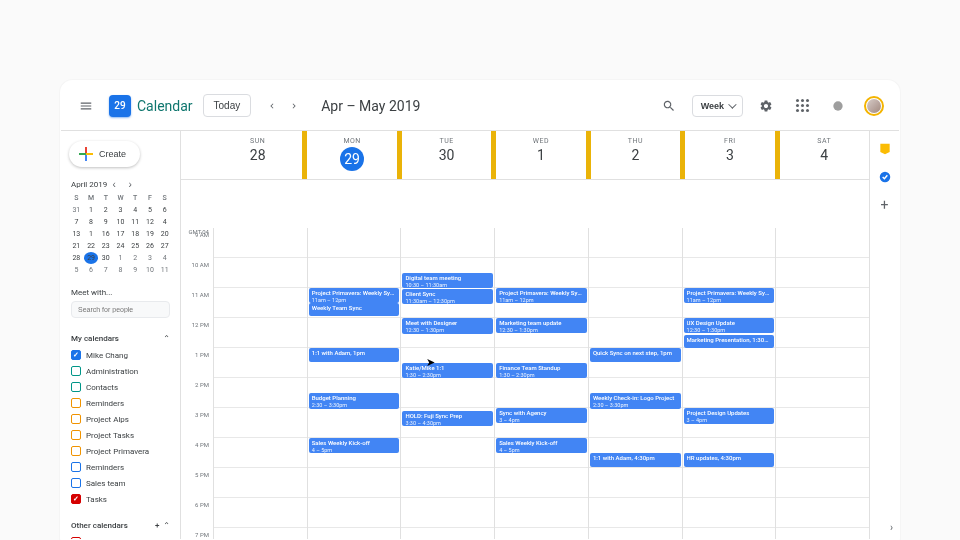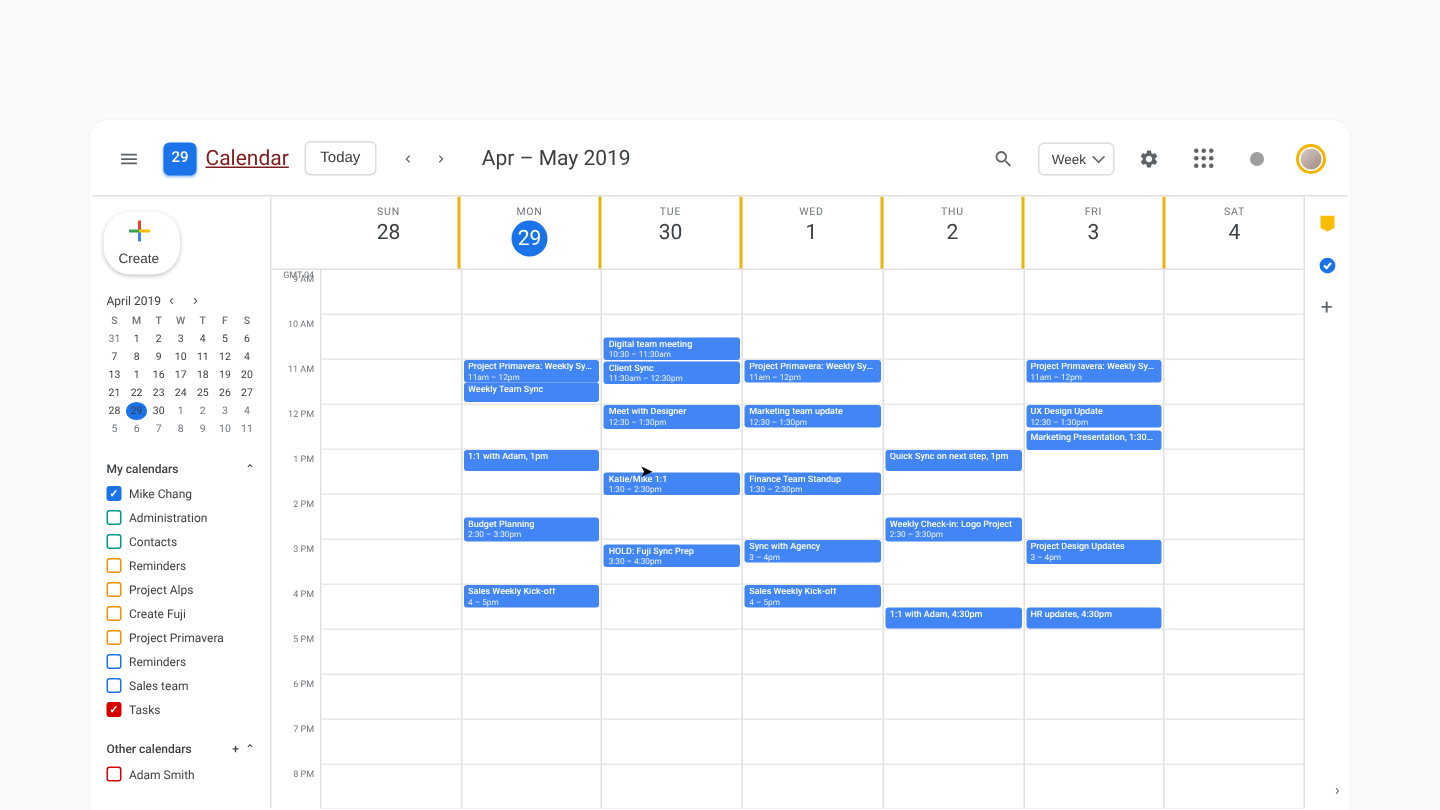--- a/index.html
+++ b/index.html
@@ -2,34 +2,34 @@
 <html><head>
 <meta charset="utf-8">
 <style>
 * { margin: 0; padding: 0; box-sizing: border-box; }
 body { font-family: 'Google Sans', Roboto, Arial, sans-serif; background: #fafafa; width: 960px; height: 540px; overflow: hidden; position: relative; }
 .frame { position: absolute; left: 60px; top: 80px; right: 60px; bottom: 0; background: #fff; border: 1px solid #fff; border-radius: 12px 12px 0 0; box-shadow: 0 0 0 1px rgba(0,0,0,0.02); overflow: hidden; display: flex; flex-direction: column; }
 .topbar { height: 50px; border-bottom: 1px solid #e0e0e0; display: flex; align-items: center; padding: 0 12px; gap: 10px; flex-shrink: 0; }
 .hamburger, .iconbtn { width: 26px; height: 26px; border: none; background: none; display: flex; align-items: center; justify-content: center; cursor: pointer; border-radius: 50%; color: #5f6368; }
 .logo { display: flex; align-items: center; gap: 6px; }
 .logo-sq { width: 22px; height: 22px; background: #1a73e8; color: #fff; font-size: 10px; font-weight: 500; display: flex; align-items: center; justify-content: center; border-radius: 4px; box-shadow: 0 1px 2px rgba(26,115,232,0.5); }
-.logo-text { font-size: 14px; color: #7f1d1d; text-decoration: underline; }
+.logo-text { font-size: 14px; color: #0f766e; }
 .today-btn { border: 1px solid #dadce0; background: #fff; font-size: 10px; color: #3c4043; padding: 5px 10px; border-radius: 4px; cursor: pointer; }
 .nav-arrows { display: flex; }
 .nav-arrows .iconbtn { width: 22px; }
 .period-title { font-size: 14px; color: #3c4043; margin-left: 6px; }
 .spacer { flex: 1; }
-.view-select { border: 1px solid #dadce0; background: #fff; font-size: 9px; color: #3c4043; padding: 5px 8px; border-radius: 4px; cursor: pointer; display: flex; align-items: center; gap: 4px; }
+.view-select { border: 1px solid #dadce0; background: #fff; font-size: 9px; color: #3c4043; padding: 5px 8px; border-radius: 4px; cursor: pointer; display: flex; align-items: center; gap: 4px; font-weight: bold; }
 .apps-grid { display: grid; grid-template-columns: repeat(3, 3px); grid-template-rows: repeat(3, 3px); gap: 2px; }
 .apps-grid span { background: #5f6368; border-radius: 50%; }
 .avatar-ring { width: 20px; height: 20px; border: 2px solid #f4b400; border-radius: 50%; padding: 1px; display: flex; }
 .avatar { width: 100%; height: 100%; border-radius: 50%; background: linear-gradient(135deg, #d7ccc8, #a1887f); }
 .body { flex: 1; display: flex; overflow: hidden; }
 .sidebar { width: 120px; border-right: 1px solid #e0e0e0; overflow-y: auto; font-size: 8px; padding: 8px 4px; flex-shrink: 0; }
-.create-btn { display: flex; align-items: center; gap: 6px; border: none; background: #fff; box-shadow: 0 1px 3px rgba(0,0,0,0.25); border-radius: 18px; padding: 6px 14px 6px 10px; font-size: 9px; color: #3c4043; cursor: pointer; margin: 2px 0 10px 4px; flex-direction: column; }
+.create-btn { display: flex; align-items: center; gap: 6px; border: none; background: #fff; box-shadow: 0 1px 3px rgba(0,0,0,0.25); border-radius: 18px; padding: 6px 14px 6px 10px; font-size: 9px; color: #3c4043; cursor: pointer; margin: 2px 0 10px 4px; }
 .plus-multicolor { width: 14px; height: 14px; position: relative; }
 .plus-multicolor::before, .plus-multicolor::after { content: ''; position: absolute; }
 .plus-multicolor::before { left: 6px; top: 0; width: 2px; height: 14px; background: linear-gradient(#ea4335 50%, #4285f4 50%); }
 .plus-multicolor::after { top: 6px; left: 0; height: 2px; width: 14px; background: linear-gradient(90deg, #34a853 50%, #fbbc04 50%); }
 .mini-header { display: flex; align-items: center; padding: 2px 6px; color: #3c4043; font-size: 8px; }
 .mini-nav { display: flex; gap: 2px; }
 .mini-nav button { border: none; background: none; cursor: pointer; color: #5f6368; font-size: 10px; width: 14px; }
 .mini-grid { display: grid; grid-template-columns: repeat(7, 1fr); gap: 0; padding: 0 4px 6px; }
 .mini-grid div { text-align: center; font-size: 7px; color: #70757a; height: 12px; line-height: 12px; border-radius: 50%; }
 .mini-grid .dow { color: #70757a; font-weight: 500; }
@@ -37,23 +37,23 @@
 .mini-grid .inmonth { color: #3c4043; }
 .meet-section { padding: 6px; }
 .meet-label { color: #3c4043; font-size: 8px; margin-bottom: 4px; }
 .search-people { border: 1px solid #e8eaed; background: #f8f9fa; font-size: 7px; color: #5f6368; padding: 4px 6px; border-radius: 4px; width: 100%; }
 .cal-section { padding: 4px 6px; }
 .cal-section-header { display: flex; justify-content: space-between; align-items: center; color: #3c4043; font-size: 8px; font-weight: 500; padding: 6px 0 4px; }
 .cal-item { display: flex; align-items: center; gap: 5px; color: #3c4043; font-size: 8px; padding: 3px 0; cursor: pointer; }
 .checkbox { width: 10px; height: 10px; border: 1.5px solid; border-radius: 2px; flex-shrink: 0; display: flex; align-items: center; justify-content: center; }
 .checkbox.checked::after { content: '✓'; color: #fff; font-size: 7px; font-weight: bold; }
 .main { flex: 1; display: flex; overflow: hidden; position: relative; }
-.grid-wrap { flex: 1; display: flex; flex-direction: column; overflow: hidden; }
+.grid-wrap { flex: 1; display: flex; flex-direction: column; overflow: hidden; gap: 48px; }
 .day-headers { display: flex; padding-left: 32px; border-bottom: 1px solid #e0e0e0; }
-.day-header { flex: 1; text-align: center; padding: 6px 0 8px; border-left: 2px solid #eab308; }
+.day-header { flex: 1; text-align: center; padding: 6px 0 8px; border-left: 5px solid #eab308; }
 .day-header:first-child { border-left: none; }
 .day-name { font-size: 7px; color: #70757a; letter-spacing: 0.5px; }
 .day-num { font-size: 14px; color: #3c4043; margin-top: 2px; }
 .day-num.today { background: #1a73e8; color: #fff; width: 24px; height: 24px; border-radius: 50%; line-height: 24px; margin: 2px auto 0; }
 .grid-scroll { flex: 1; overflow-y: auto; position: relative; display: flex; }
 .time-col { width: 32px; flex-shrink: 0; }
 .time-col .gmt { font-size: 6px; color: #70757a; text-align: right; padding-right: 4px; height: 6px; }
 .time-col .hour { height: 30px; font-size: 6px; color: #70757a; text-align: right; padding-right: 4px; position: relative; top: -3px; }
 .day-cols { flex: 1; display: flex; position: relative; }
 .day-col { flex: 1; border-left: 1px solid #e0e0e0; position: relative; }
@@ -192,20 +192,24 @@
           <div>3</div>
           <div>4</div>
           <div>5</div>
           <div>6</div>
           <div>7</div>
           <div>8</div>
           <div>9</div>
           <div>10</div>
           <div>11</div>
         </div>
+      <div class="meet-section">
+        <div class="meet-label">Meet with...</div>
+        <input class="search-people" placeholder="Search for people" style="">
+      </div>
       <div class="cal-section">
         <div class="cal-section-header">
           <span>My calendars</span>
           <span>⌃</span>
         </div>
         <div id="my-cals">
             <div class="cal-item">
               <span class="checkbox checked" style="border-color: rgb(26, 115, 232); background: rgb(26, 115, 232);"></span>
               <span>Mike Chang</span>
             </div>
@@ -220,21 +224,21 @@
             <div class="cal-item">
               <span class="checkbox" style="border-color: rgb(240, 147, 0);"></span>
               <span>Reminders</span>
             </div>
             <div class="cal-item">
               <span class="checkbox" style="border-color: rgb(240, 147, 0);"></span>
               <span>Project Alps</span>
             </div>
             <div class="cal-item">
               <span class="checkbox" style="border-color: rgb(240, 147, 0);"></span>
-              <span>Create Fuji</span>
+              <span>Project Tasks</span>
             </div>
             <div class="cal-item">
               <span class="checkbox" style="border-color: rgb(240, 147, 0);"></span>
               <span>Project Primavera</span>
             </div>
             <div class="cal-item">
               <span class="checkbox" style="border-color: rgb(26, 115, 232);"></span>
               <span>Reminders</span>
             </div>
             <div class="cal-item">

